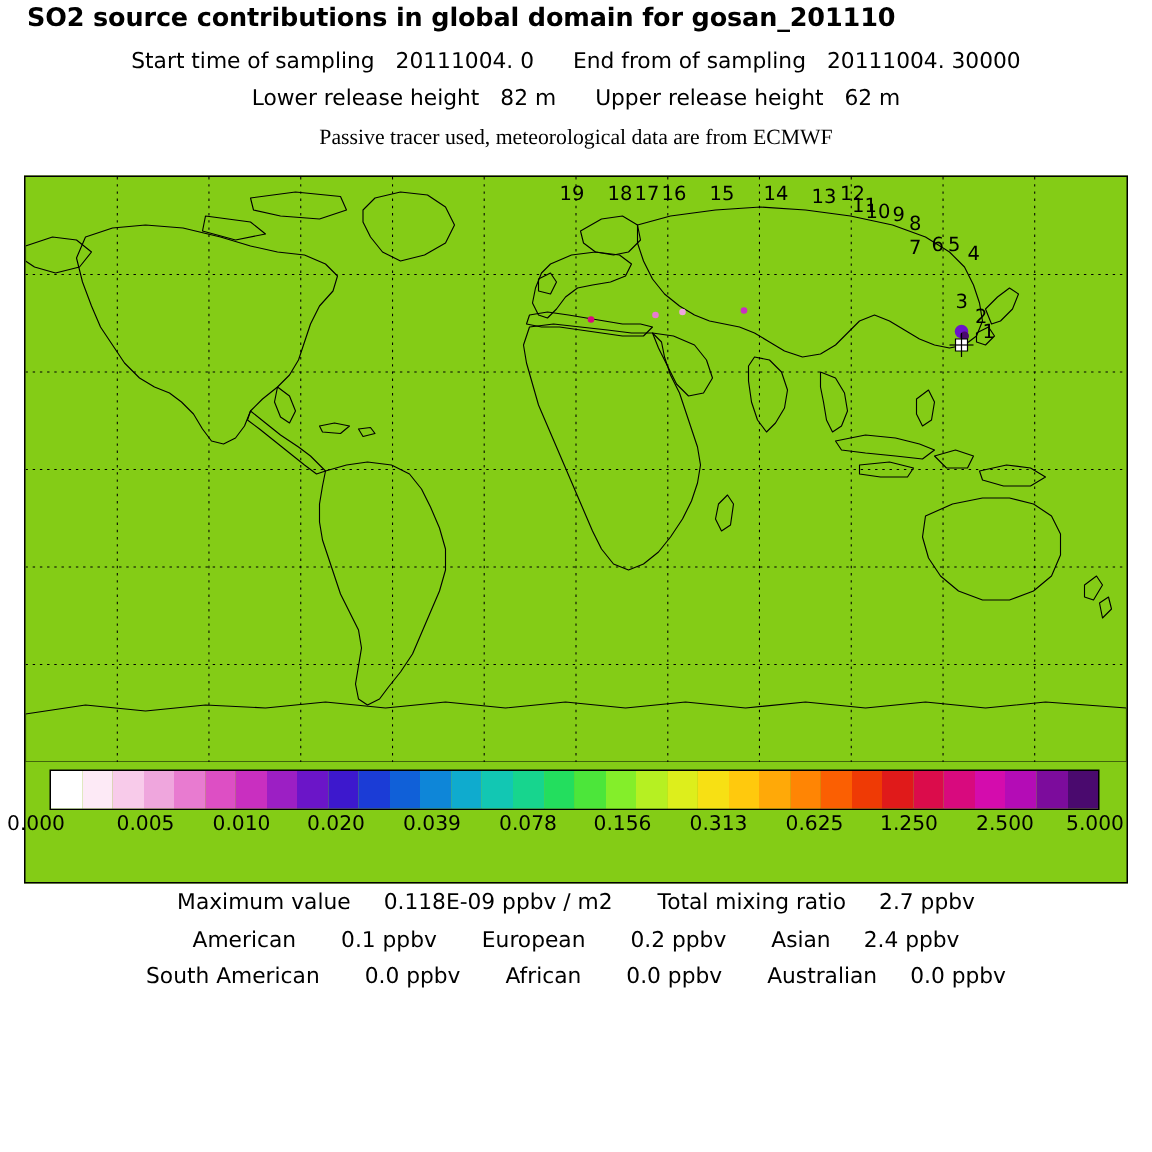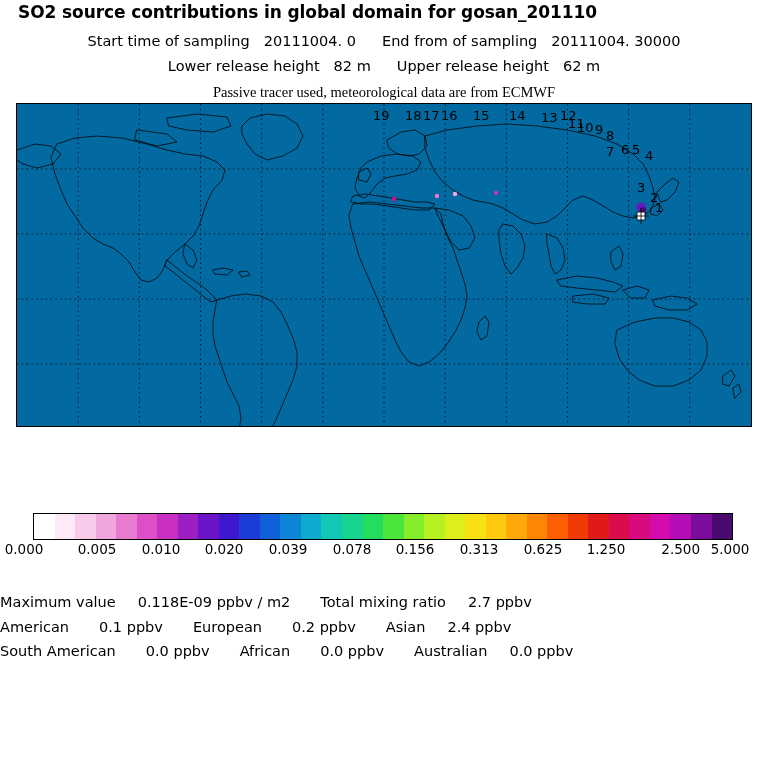--- a/index.html
+++ b/index.html
@@ -41,26 +41,26 @@
   .sub1 { top: 33px; }
   .sub2 { top: 58px; }
   .sub3 { top: 84px; font-family: Liberation Serif, serif; }
   .gapL { width: 26px; }
   .gapS { width: 14px; }
 
   
   #map-frame {
     position: absolute;
     left: 16px;
-    top: 103px;
+    top: 117px;
     width: 736px;
-    height: 324px;
+    height: 472px;
     border: 1px solid #000000;
     box-sizing: border-box;
-    background: #0369a1;
+    background: #84cc16;
     overflow: hidden;
   }
   #map-svg { position: absolute; left: 0; top: 0; }
 
   .grid-line {
     stroke: #000000;
     stroke-width: 0.7;
     stroke-dasharray: 1.6 3.2;
     fill: none;
   }
@@ -112,21 +112,21 @@
     width: 768px;
     text-align: center;
     top: 561px;
     font-size: 14.5px;
   }
 
   
   .footline {
     position: absolute;
     width: 768px;
-    text-align: left;
+    text-align: center;
     font-size: 14.5px;
     white-space: nowrap;
   }
   .foot1 { top: 594px; }
   .foot2 { top: 619px; }
   .foot3 { top: 643px; }
   .w-lbl { display: inline-block; }
   .sp-a { display: inline-block; width: 30px; }
   .sp-b { display: inline-block; width: 22px; }
 </style>
@@ -328,21 +328,21 @@
     <div class="cb-tick" style="left:24px;">0.000</div>
     <div class="cb-tick" style="left:97px;">0.005</div>
     <div class="cb-tick" style="left:161px;">0.010</div>
     <div class="cb-tick" style="left:224px;">0.020</div>
     <div class="cb-tick" style="left:288px;">0.039</div>
     <div class="cb-tick" style="left:352px;">0.078</div>
     <div class="cb-tick" style="left:415px;">0.156</div>
     <div class="cb-tick" style="left:479px;">0.313</div>
     <div class="cb-tick" style="left:543px;">0.625</div>
     <div class="cb-tick" style="left:606px;">1.250</div>
-    <div class="cb-tick" style="left:670px;text-align:right;">2.500</div>
+    <div class="cb-tick" style="left:670px;">2.500</div>
     <div class="cb-tick" style="left:730px;">5.000</div>
   </div>
 
 
   <div class="footline foot1">
     <span>Maximum value</span><span class="sp-b"></span><span>0.118E-09 ppbv / m2</span><span class="sp-a"></span><span>Total mixing ratio</span><span class="sp-b"></span><span>2.7 ppbv</span>
   </div>
 
   <div class="footline foot2">
     <span class="w-lbl">American</span><span class="sp-a"></span><span>0.1 ppbv</span><span class="sp-a"></span><span class="w-lbl">European</span><span class="sp-a"></span><span>0.2 ppbv</span><span class="sp-a"></span><span class="w-lbl">Asian</span><span class="sp-b"></span><span>2.4 ppbv</span>

